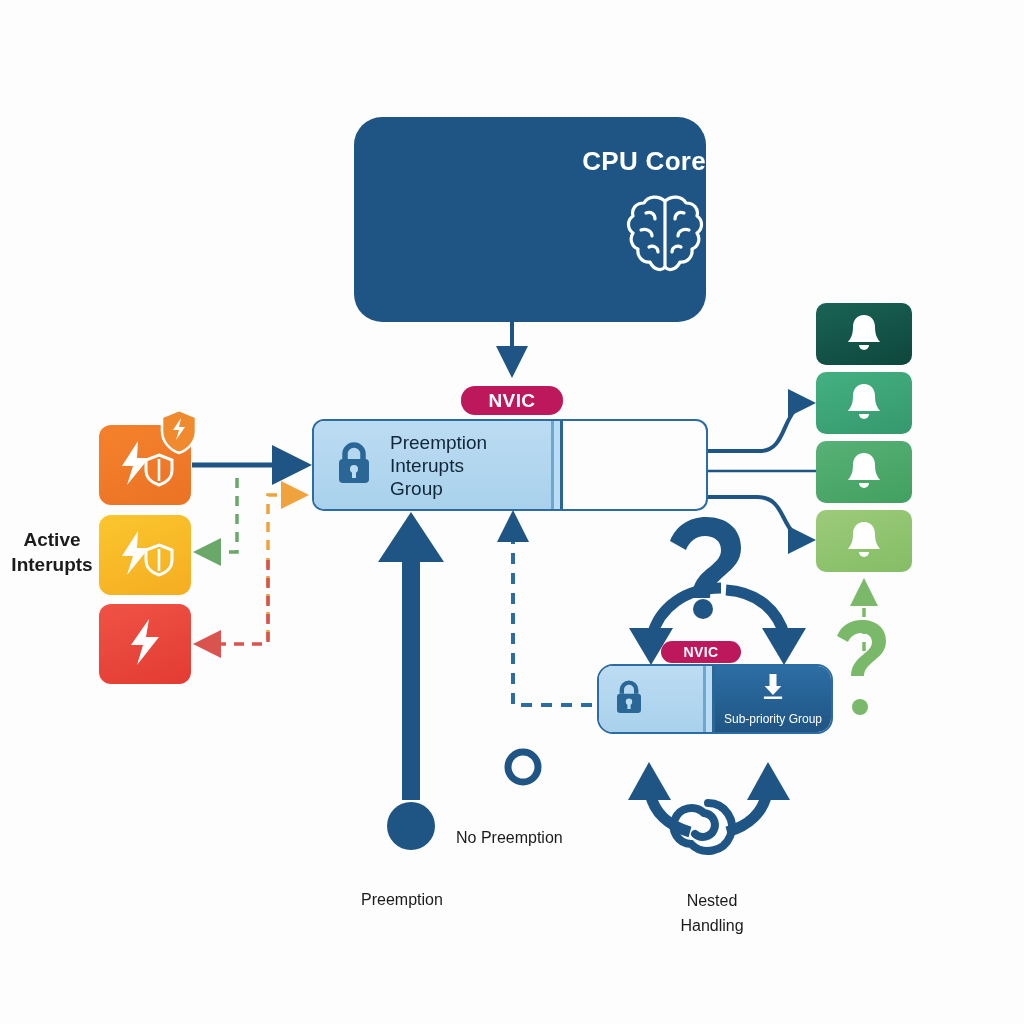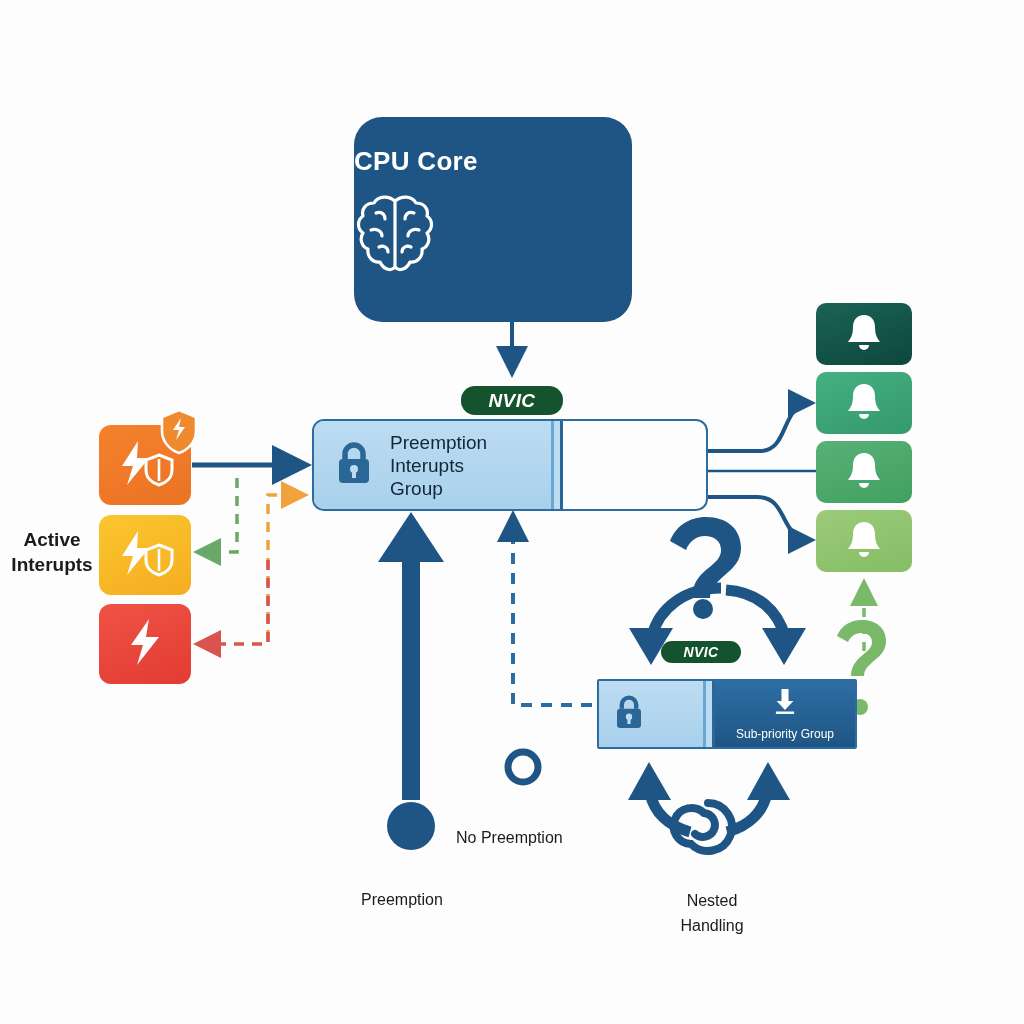--- a/index.html
+++ b/index.html
@@ -23,51 +23,50 @@
     top: 0;
     width: 1024px;
     height: 1024px;
   }
 
   
   .cpu-core {
     position: absolute;
     left: 354px;
     top: 117px;
-    width: 278px;
+    width: 352px;
     height: 205px;
     background: #1f5584;
     border-radius: 28px;
     display: flex;
     flex-direction: column;
-    align-items: flex-start;
+    align-items: flex-end;
   }
   .cpu-core-title {
     color: #ffffff;
     font-size: 26px;
     font-weight: bold;
     margin-top: 29px;
     letter-spacing: .3px;
   }
   .brain-icon {
     margin-top: 12px;
   }
 
   
   .nvic-pill {
     position: absolute;
-    background: #14532d;
+    background: #be185d;
     border-radius: 14px;
     color: #ffffff;
     font-weight: bold;
     display: flex;
     align-items: center;
     justify-content: center;
     letter-spacing: .4px;
-    font-style: italic;
   }
   #nvic-pill-main {
     left: 461px;
     top: 386px;
     width: 102px;
     height: 29px;
     font-size: 19px;
   }
   #nvic-pill-nested {
     left: 661px;
@@ -134,24 +133,23 @@
   .downarrow-main {
     position: absolute;
     left: 50%;
     transform: translateX(-50%);
     top: 12px;
   }
 
   #bar-nested {
     left: 597px;
     top: 664px;
-    width: 260px;
+    width: 236px;
     height: 70px;
-    border-radius: 2px;
-    margin-top: 15px;
+    border-radius: 16px;
   }
   #bar-nested .bar-left { width: 104px; }
   #bar-nested .bar-right { flex: 1; }
   .lock-nested { margin-left: 14px; }
   .subpriority-label-nested {
     position: absolute;
     bottom: 6px;
     left: 0;
     right: 0;
     text-align: center;

